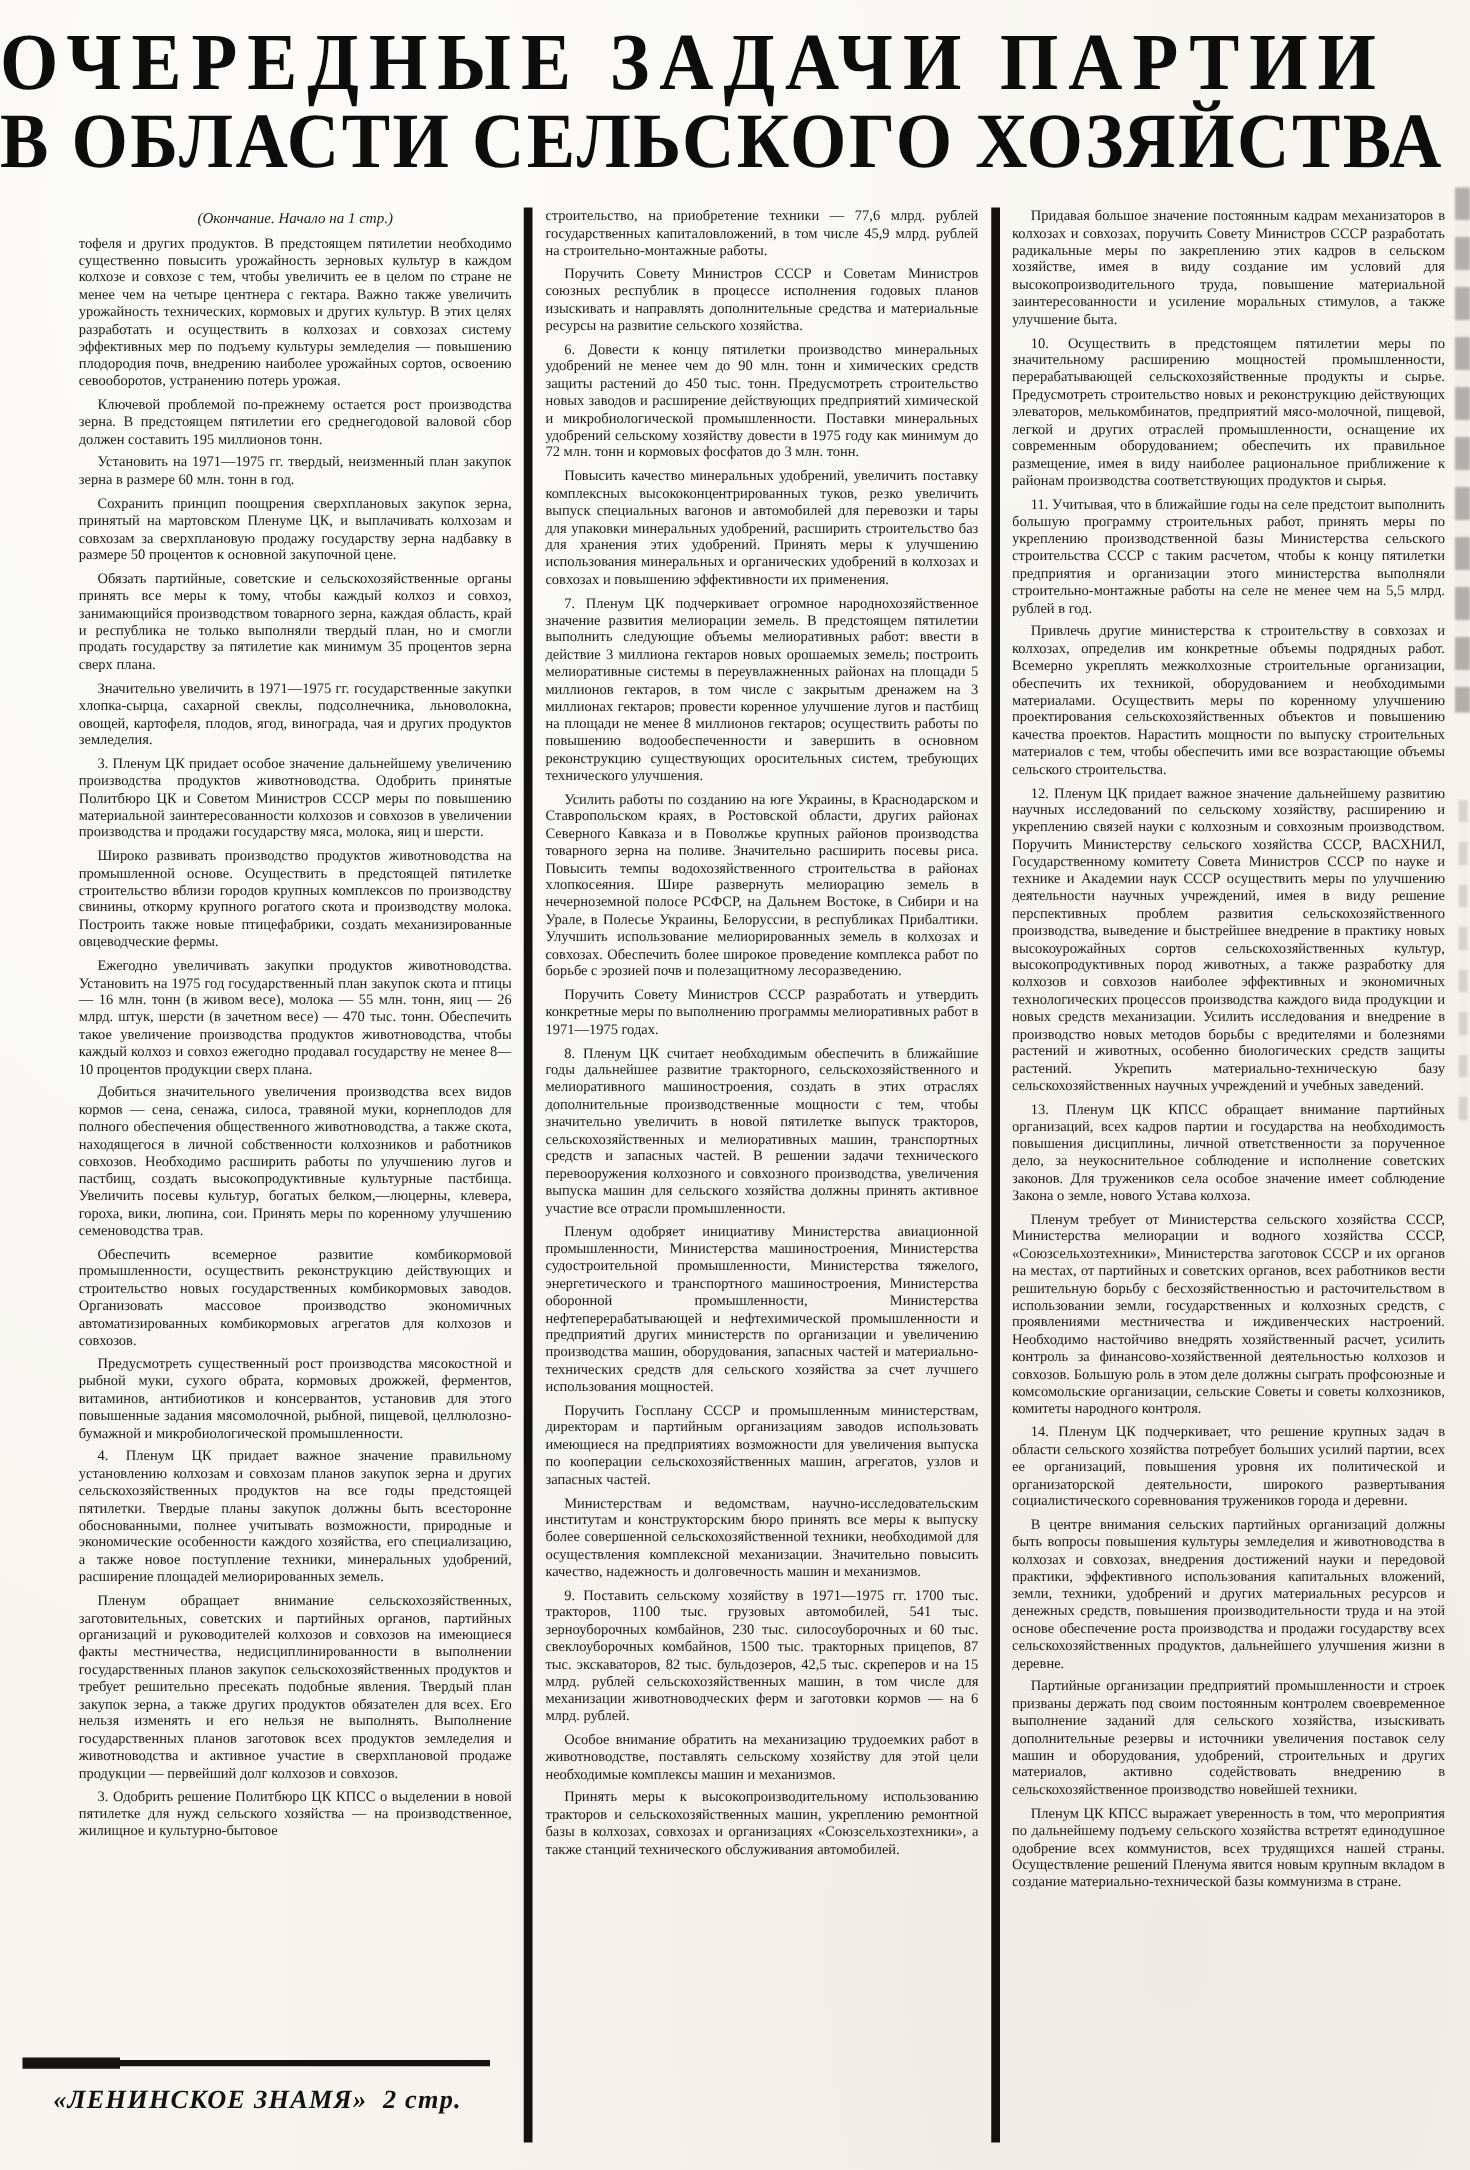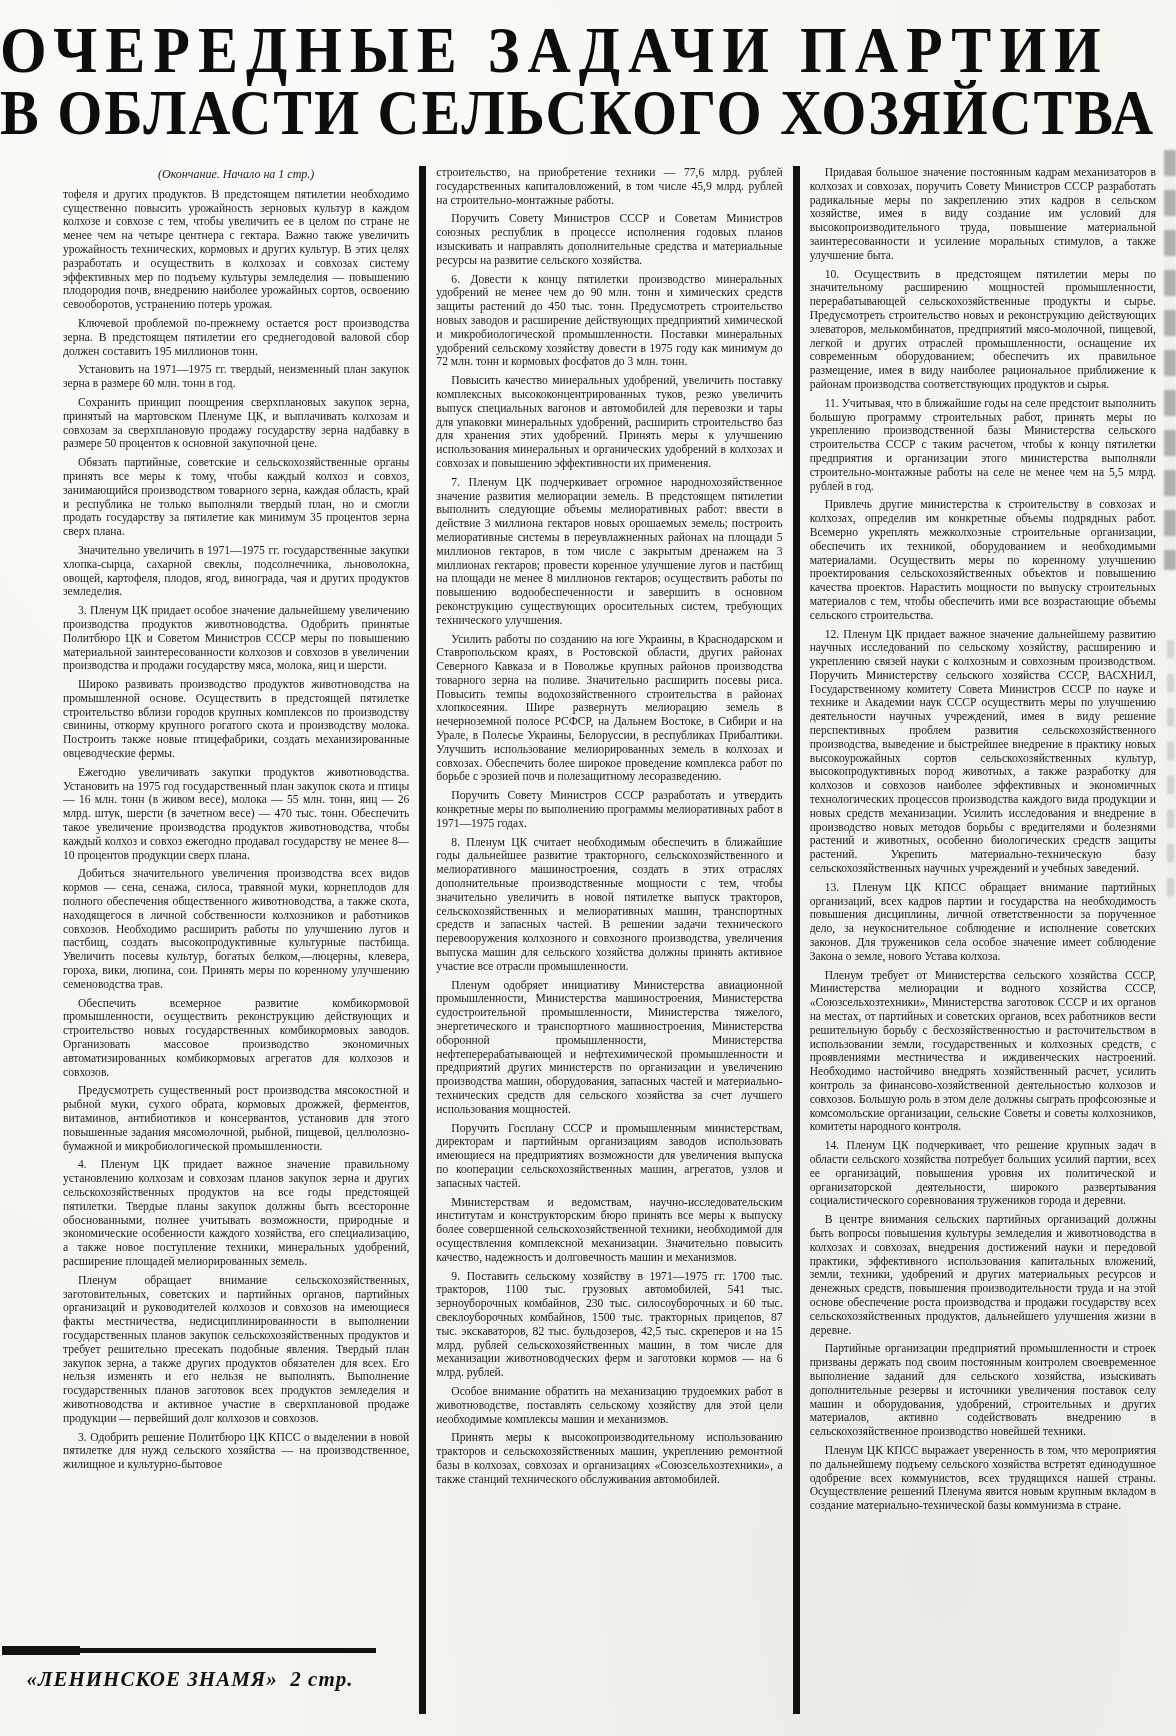--- a/index.html
+++ b/index.html
@@ -67,21 +67,21 @@
     font-style:italic;
     text-align:center;
     margin:2px 0 6px 0;
     font-size:12px;
   }
   .col-1 .para:first-child,
   .col-2 .para:first-child{ text-indent:0; }
   
   .footer{
     position:absolute;
-    left:4px;top:1648px;
+    left:20px;top:1648px;
     width:372px;
   }
   .footer-rule{
     height:5px;background:#151311;
     position:relative;
   }
   .footer-rule::before{
     content:"";position:absolute;left:-2px;top:-2px;width:78px;height:9px;background:#151311;
   }
   .footer-text{

